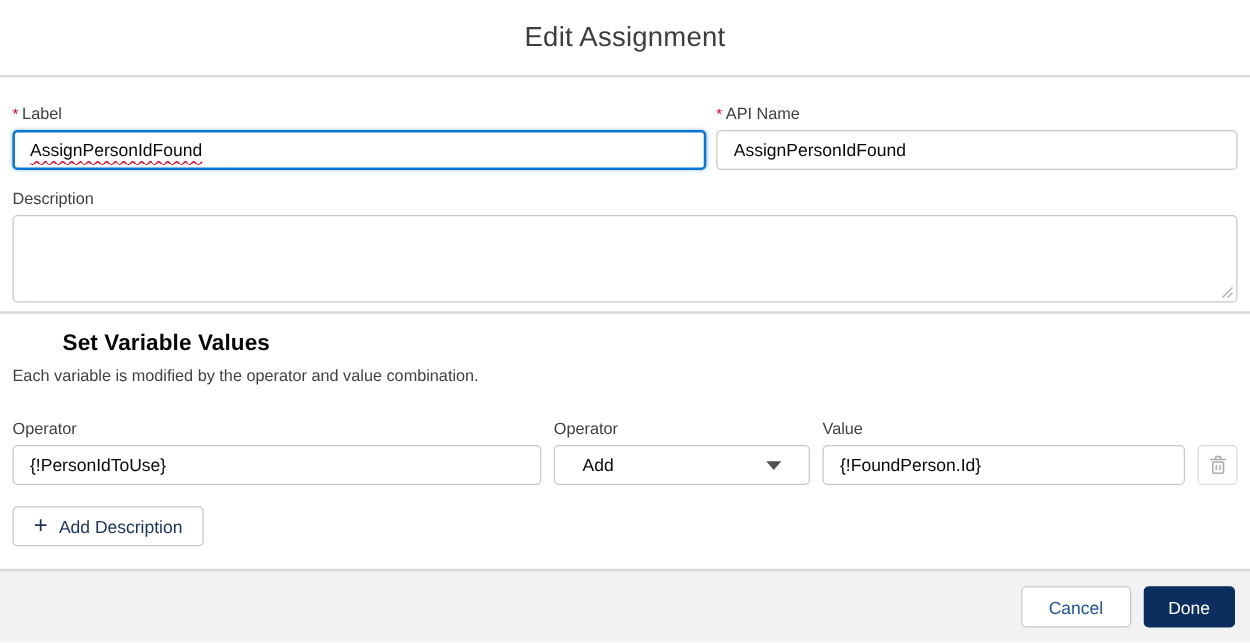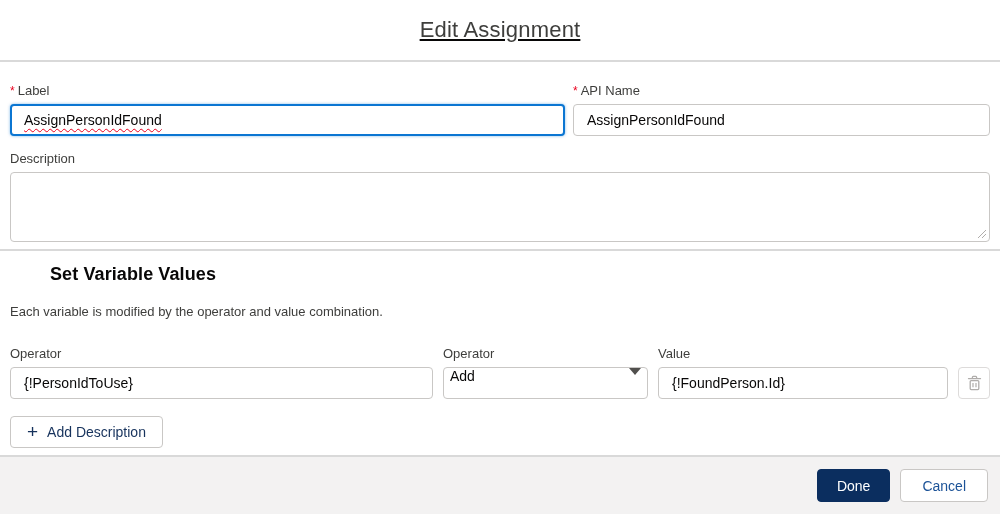--- a/index.html
+++ b/index.html
@@ -12,21 +12,20 @@
     position: relative;
   }
   .dialog { width: 1000px; height: 514px; display: flex; flex-direction: column; background: #fff; }
 
   
   .dlg-header {
     height: 62px; flex: 0 0 62px;
     display: flex; align-items: center; justify-content: center;
     border-bottom: 2px solid #d9d9d9;
     background: #fff;
-    text-decoration: underline;
   }
   .dlg-title { font-size: 22px; font-weight: 400; color: #3e3e3c; letter-spacing: 0.2px; }
 
   
   .dlg-body { flex: 1 1 auto; padding: 0 10px; background: #fff; }
 
   .field-label {
     display: block; font-size: 13px; color: #3e3e3c;
     margin-bottom: 5px; line-height: 16px;
   }
@@ -61,33 +60,33 @@
     border: 1px solid #c9c7c5; border-radius: 4px;
     resize: none; font-family: "Liberation Sans", sans-serif;
     font-size: 14px; padding: 8px 13px; color: #080707;
     display: block; outline: none; background: #fff;
   }
   .grip { position: absolute; right: 3px; bottom: 3px; width: 10px; height: 10px; pointer-events: none; }
 
   .section-divider { border: none; border-top: 2px solid #d9d9d9; margin: 7px -10px 0 -10px; }
 
   .section-heading { font-size: 18px; font-weight: 600; color: #080707; margin-top: 13px; letter-spacing: 0.1px; margin-left: 40px; }
-  .section-subtitle { font-size: 13px; color: #3e3e3c; margin-top: 19px; }
+  .section-subtitle { font-size: 13px; color: #3e3e3c; margin-top: 8px; }
 
   .assign-row { display: flex; gap: 10px; margin-top: 27px; align-items: flex-end; }
   .col-variable { width: 423px; flex: 0 0 423px; }
   .col-operator { width: 205px; flex: 0 0 205px; }
   .col-value { width: 290px; flex: 0 0 290px; }
   .col-delete { width: 32px; flex: 0 0 32px; }
 
   .select-like {
     width: 100%; height: 32px;
     border: 1px solid #c9c7c5; border-radius: 4px;
-    padding: 0 6px; font-size: 14px; color: #080707;
-    background: #fff; display: flex; align-items: flex-start; justify-content: space-between;
+    padding: 0 22px; font-size: 14px; color: #080707;
+    background: #fff; display: flex; align-items: center; justify-content: space-between;
     cursor: pointer;
   }
   .chevron-down {
     width: 0; height: 0;
     border-left: 6px solid transparent; border-right: 6px solid transparent;
     border-top: 7px solid #514f4d;
     margin-left: 8px;
   }
 
   .icon-btn {
@@ -201,17 +200,17 @@
 
     
     <button class="add-btn">
       <span class="plus-glyph">+</span>
       <span>Add Description</span>
     </button>
 
   </div>
 
   <div class="dlg-footer">
+    <button class="btn btn-neutral">Cancel</button>
     <button class="btn btn-brand-dark">Done</button>
-    <button class="btn btn-neutral">Cancel</button>
   </div>
 
 </div>
 
 </body></html>

